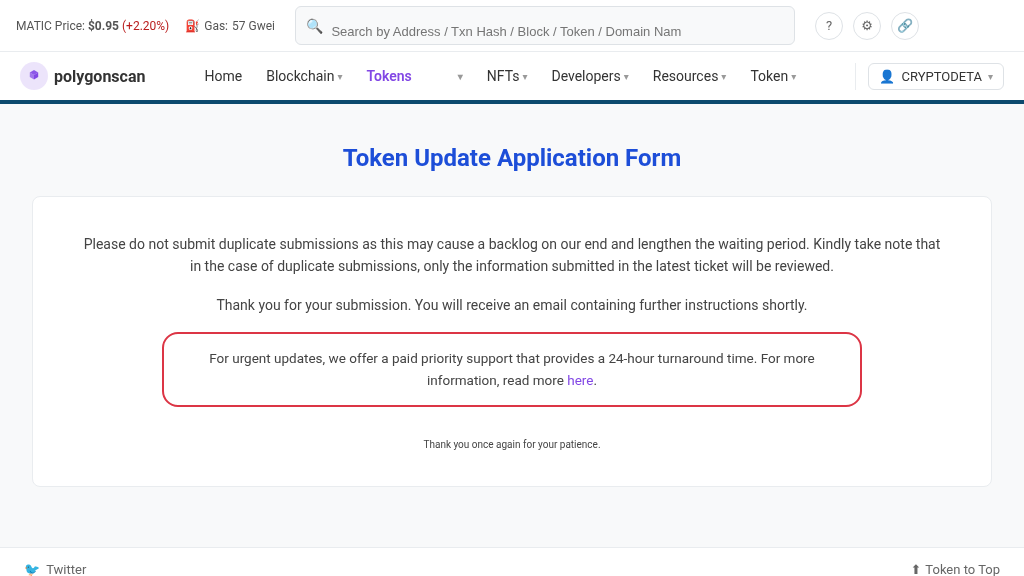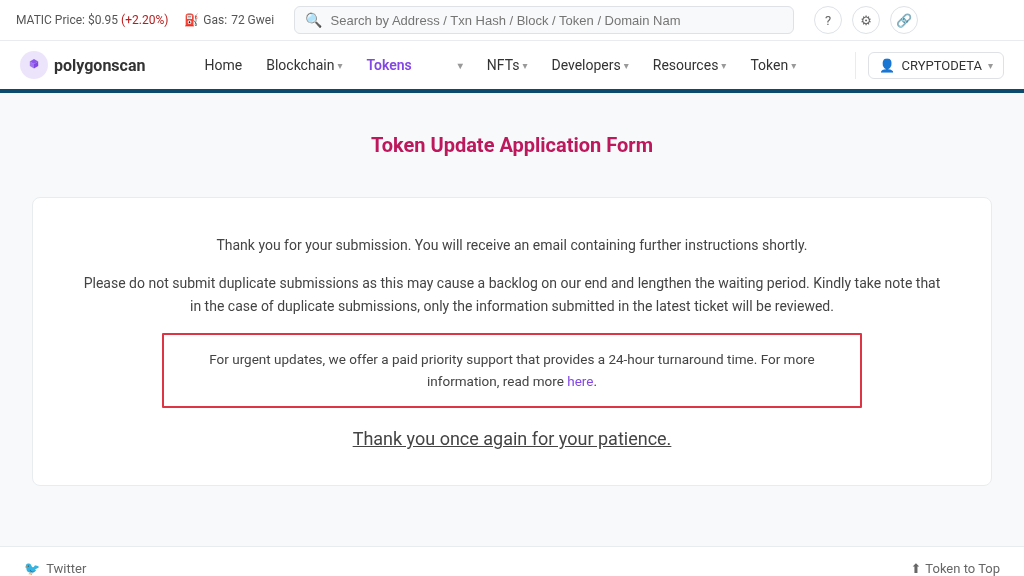--- a/index.html
+++ b/index.html
@@ -17,21 +17,21 @@
     .topbar-left {
       display: flex;
       align-items: center;
       gap: 16px;
       flex: 0 0 auto;
     }
     .matic-price {
       font-size: 12px;
       color: #555;
     }
-    .matic-price .price { font-weight: 400; }
+    .matic-price .price { font-weight: 700; }
     .matic-price .change { color: #b91c1c; }
     .gas-info {
       font-size: 12px;
       color: #555;
       display: flex;
       align-items: center;
       gap: 4px;
     }
     .topbar-search {
       flex: 1;
@@ -44,20 +44,21 @@
       gap: 8px;
       max-width: 500px;
     }
     .topbar-search input {
       border: none;
       background: transparent;
       outline: none;
       font-size: 13px;
       color: #888;
       width: 100%;
+      margin-top: 12px;
     }
     .topbar-icons {
       display: flex;
       align-items: center;
       gap: 10px;
     }
     .topbar-icon-btn {
       width: 28px;
       height: 28px;
       border-radius: 50%;
@@ -134,57 +135,56 @@
     }
 
     
     .main {
       max-width: 1000px;
       margin: 0 auto;
       padding: 40px 20px 60px;
     }
     .page-title {
       text-align: center;
-      font-size: 20px;
+      font-size: 24px;
       font-weight: 700;
-      margin-bottom: 40px;
-      color: #be185d;
+      margin-bottom: 24px;
+      color: #1d4ed8;
     }
     .card {
       background: #fff;
       border: 1px solid #e9ecef;
       border-radius: 8px;
       padding: 36px 48px;
       text-align: center;
     }
     .card-text {
       font-size: 14px;
       color: #444;
       line-height: 1.6;
       margin-bottom: 16px;
     }
     .highlight-box {
       border: 2px solid #dc3545;
-      border-radius: 1px;
+      border-radius: 16px;
       padding: 14px 20px;
       margin: 12px auto;
       max-width: 700px;
       font-size: 13.5px;
       color: #444;
       line-height: 1.6;
     }
     .highlight-box a {
       color: #8247e5;
       text-decoration: none;
     }
     .thank-you {
-      font-size: 18px;
+      font-size: 10px;
       color: #444;
-      margin-top: 20px;
-      text-decoration: underline;
+      margin-top: 32px;
     }
 
     
     .footer {
       background: #fff;
       border-top: 1px solid #e9ecef;
       padding: 14px 24px;
       display: flex;
       justify-content: space-between;
       align-items: center;
@@ -210,21 +210,21 @@
 <div class="topbar">
   <div class="topbar-left">
     <div class="matic-price">
       <span>MATIC Price:</span>
       <span class="price">$0.95</span>
       <span class="change">(+2.20%)</span>
     </div>
     <div class="gas-info">
       <span>⛽</span>
       <span>Gas:</span>
-      <span>72 Gwei</span>
+      <span>57 Gwei</span>
     </div>
   </div>
 
   <div class="topbar-search">
     <span>🔍</span>
     <input type="text" placeholder="Search by Address / Txn Hash / Block / Token / Domain Nam" style="">
   </div>
 
   <div class="topbar-icons">
     <div class="topbar-icon-btn">?</div>
@@ -280,22 +280,22 @@
       <span>CRYPTODETA</span>
       <span class="nav-chevron">▾</span>
     </div>
   </div>
 </nav>
 
 <main class="main">
   <h1 class="page-title">Token Update Application Form</h1>
 
   <div class="card">
+    <p class="card-text">Please do not submit duplicate submissions as this may cause a backlog on our end and lengthen the waiting period. Kindly take note that in the case of duplicate submissions, only the information submitted in the latest ticket will be reviewed.</p>
     <p class="card-text">Thank you for your submission. You will receive an email containing further instructions shortly.</p>
-    <p class="card-text">Please do not submit duplicate submissions as this may cause a backlog on our end and lengthen the waiting period. Kindly take note that in the case of duplicate submissions, only the information submitted in the latest ticket will be reviewed.</p>
 
     <div class="highlight-box">
       <span>For urgent updates, we offer a paid priority support that provides a 24-hour turnaround time. For more information, read more</span>
       <a href="#">here</a>.
     </div>
 
     <p class="thank-you">Thank you once again for your patience.</p>
   </div>
 </main>
 

